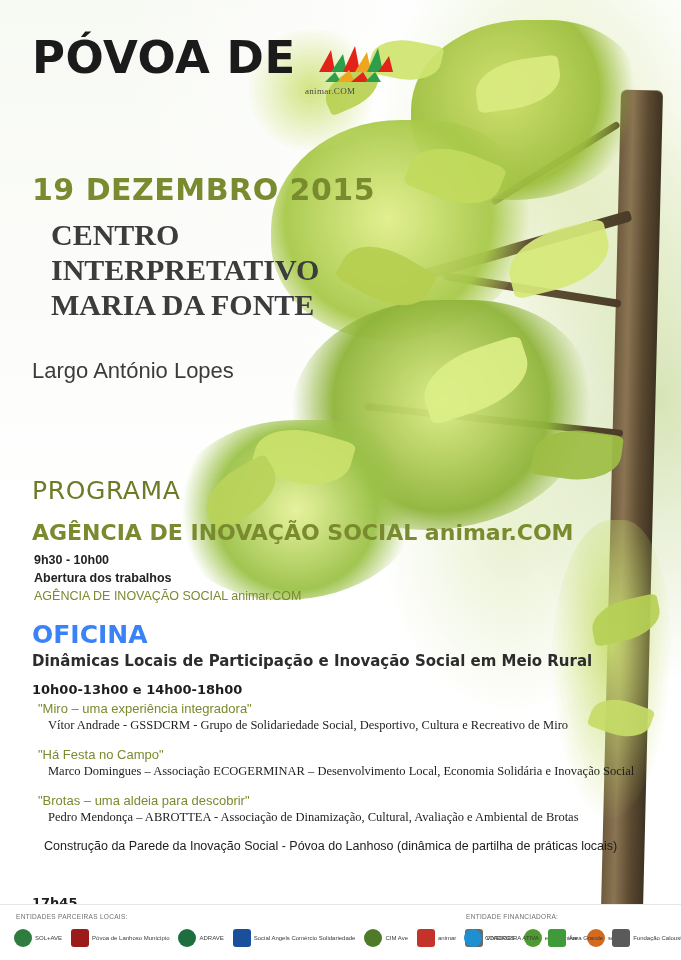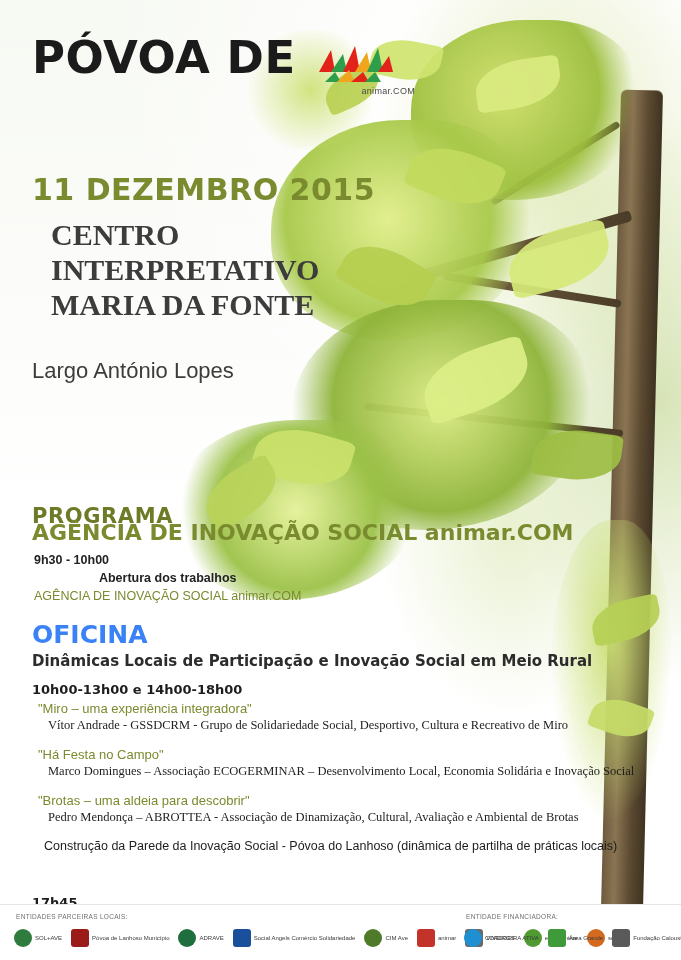--- a/index.html
+++ b/index.html
@@ -115,24 +115,24 @@
     position: absolute;
     left: 32px;
     top: 358px;
     font-family: "Liberation Sans", sans-serif;
     font-size: 22px;
     color: #3c3c3c;
   }
   .programa {
     position: absolute;
     left: 32px;
-    top: 504px;
-    font-family: "DejaVu Sans", sans-serif;
-    font-weight: bold;
-    font-size: 21px;
+    top: 476px;
+    font-family: "DejaVu Sans", sans-serif;
+    font-weight: normal;
+    font-size: 25px;
     letter-spacing: 0.6px;
     color: #6d7b27;
   }
   .agency {
     position: absolute;
     left: 32px;
     top: 520px;
     font-family: "DejaVu Sans", sans-serif;
     font-weight: bold;
     font-size: 22px;
@@ -228,22 +228,22 @@
     left: 305px;
     top: 42px;
     width: 110px;
     height: 58px;
   }
   .animar-word {
     position: absolute;
     left: 0;
     top: 44px;
     width: 110px;
-    text-align: right;
-    font-family: Liberation Sans, sans-serif;
+    text-align: left;
+    font-family: Liberation Serif, serif;
     font-size: 9px;
     color: #4a4a4a;
     letter-spacing: 0.3px;
   }
 
   
   .footer {
     position: absolute;
     left: 0;
     bottom: 0;
@@ -339,37 +339,37 @@
     </svg>
     <div class="animar-word">animar.COM</div>
   </div>
 
   <div class="content">
 
     <div class="title">
       <div>PÓVOA DE</div>
     </div>
 
-    <div class="date">11 DEZEMBRO 2015</div>
+    <div class="date">19 DEZEMBRO 2015</div>
 
     <div class="venue">
       <div>CENTRO</div>
       <div>INTERPRETATIVO</div>
       <div>MARIA DA FONTE</div>
     </div>
 
     <div class="address">Largo António Lopes</div>
 
     <div class="programa">PROGRAMA</div>
 
     <div class="agency">AGÊNCIA DE INOVAÇÃO SOCIAL animar.COM</div>
 
     <div class="slot-open">
       <div style="font-weight:bold;">9h30 - 10h00</div>
-      <div style="font-weight:bold;text-align:center;">Abertura dos trabalhos</div>
+      <div style="font-weight:bold;">Abertura dos trabalhos</div>
       <div class="green">AGÊNCIA DE INOVAÇÃO SOCIAL animar.COM</div>
     </div>
 
     <div class="oficina">OFICINA</div>
     <div class="oficina-sub">Dinâmicas Locais de Participação e Inovação Social em Meio Rural</div>
 
     <div class="sessions">
       <div class="sess-time">10h00-13h00 e 14h00-18h00</div>
 
       <div class="sess-block">

